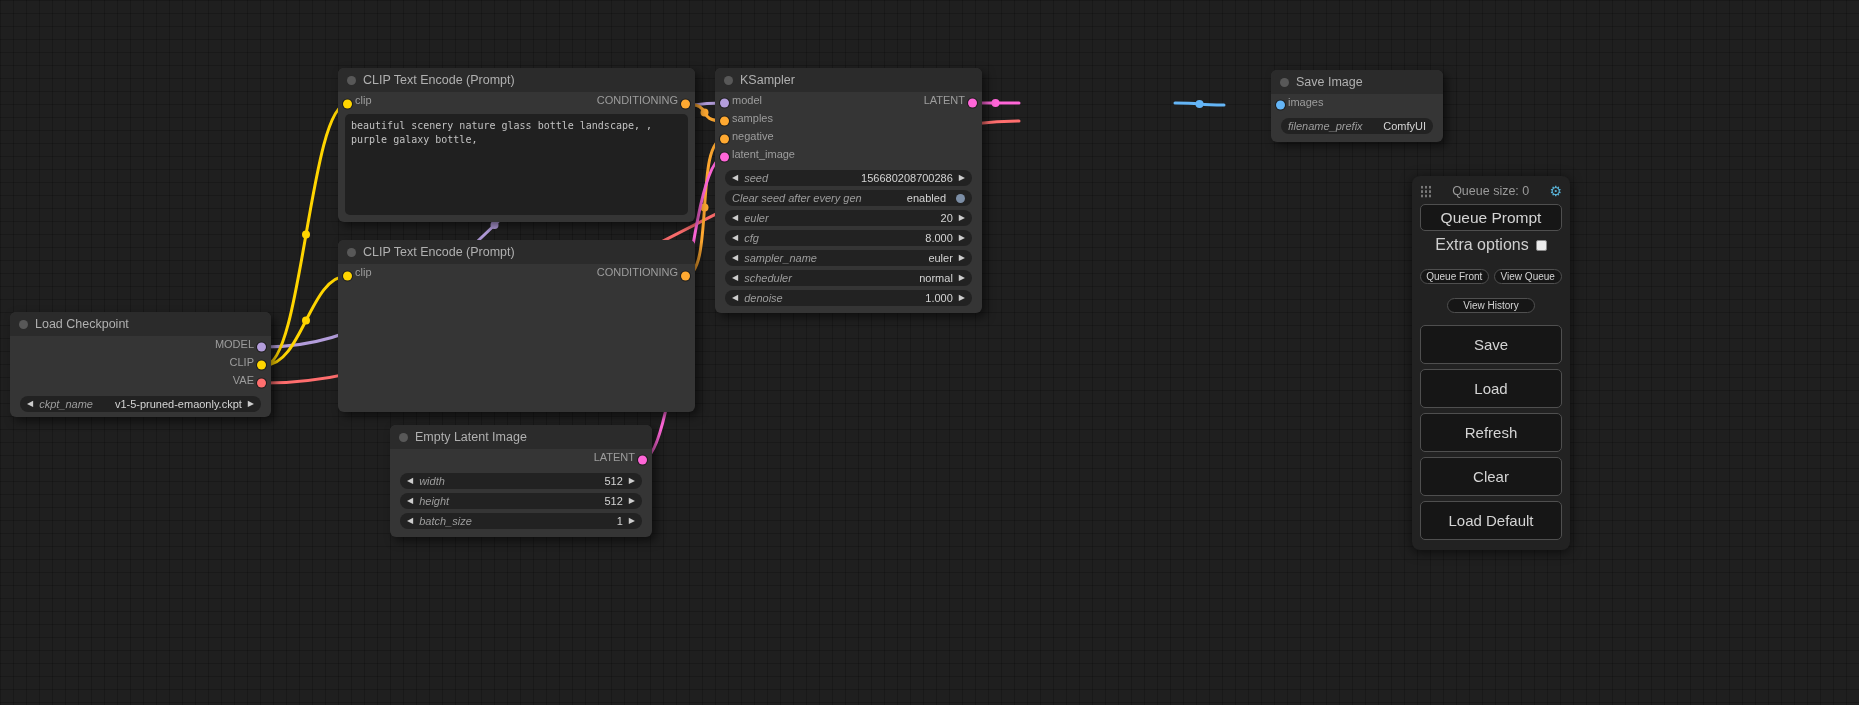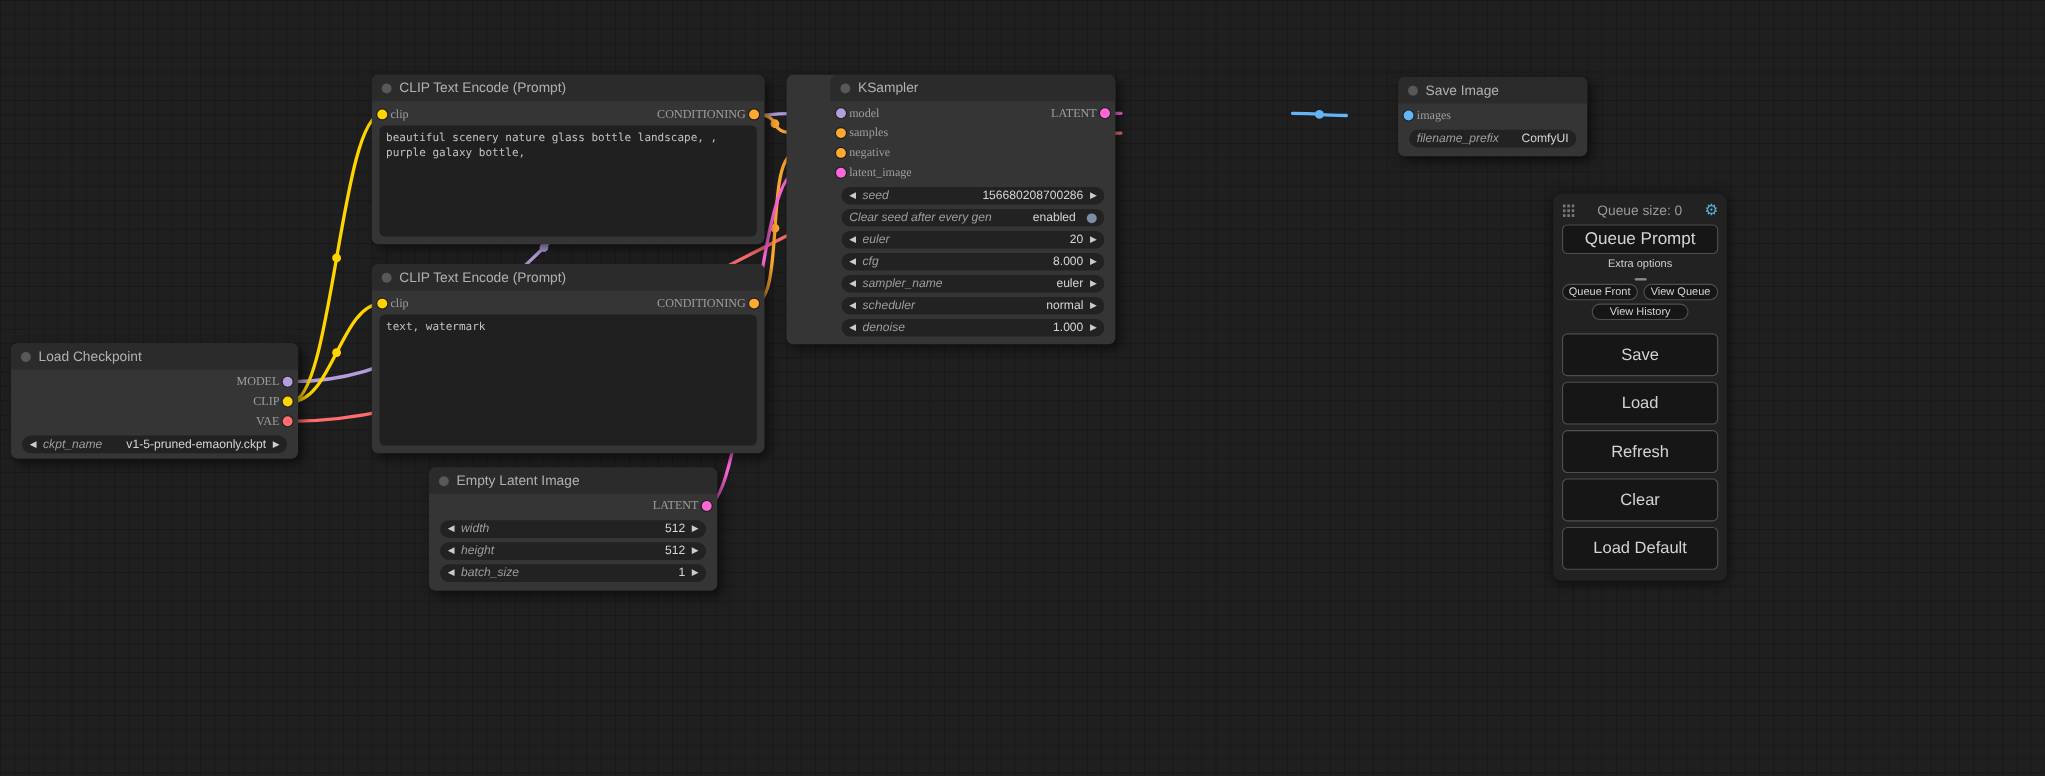--- a/index.html
+++ b/index.html
@@ -9,21 +9,21 @@
     background-image:linear-gradient(rgba(0,0,0,.20) 1px,transparent 1px),
                      linear-gradient(90deg,rgba(0,0,0,.20) 1px,transparent 1px);
     background-size:13px 13px;}
   #wires{position:absolute;left:0;top:0;z-index:1;pointer-events:none;}
   .node{position:absolute;z-index:2;background:#353535;border-radius:6px;
     box-shadow:4px 4px 10px rgba(0,0,0,.55);color:#b8b8b8;}
   .node-title{height:24px;display:flex;align-items:center;gap:7px;padding:0 9px;
     background:#2b2b2b;border-radius:6px 6px 0 0;font-size:12.5px;color:#b0b0b0;white-space:nowrap;}
   .tdot{width:9px;height:9px;border-radius:50%;background:#585858;flex:0 0 auto;}
   .rows{padding-top:2px;}
-  .srow{position:relative;height:18px;display:flex;align-items:center;font-size:11px;color:#9d9d9d;font-family:Liberation Serif, serif;}
+  .srow{position:relative;height:18px;display:flex;font-size:11px;color:#9d9d9d;}
   .in-label{margin-left:17px;white-space:nowrap;}
   .out-label{margin-left:auto;margin-right:17px;white-space:nowrap;}
   .dot{position:absolute;width:9px;height:9px;border-radius:50%;top:50%;transform:translateY(-50%);
     box-shadow:0 0 0 1px rgba(0,0,0,.45);}
   .dot.in{left:5px;}
   .dot.out{right:5px;}
   .widget{height:16px;display:flex;align-items:center;background:#222;border-radius:8px;
     margin:4px 10px 0;padding:0 7px;font-size:11px;color:#9d9d9d;gap:6px;}
   .widget .wval{margin-left:auto;color:#d4d4d4;white-space:nowrap;}
   .widget .wname{white-space:nowrap;font-style:italic;}
@@ -35,26 +35,26 @@
   
   .menu{position:absolute;z-index:3;left:1412px;top:176px;width:158px;background:#222;
     border-radius:8px;box-shadow:0 2px 12px rgba(0,0,0,.65);padding:4px 8px 10px;
     display:flex;flex-direction:column;}
   .menu-header{display:flex;align-items:center;height:22px;gap:6px;color:#9a9a9a;font-size:12.5px;}
   .drag{width:12px;height:13px;flex:0 0 auto;cursor:grab;
     background-image:radial-gradient(#777 1.1px,transparent 1.5px);background-size:4px 4.4px;}
   .qsize{flex:1;text-align:center;}
   .gear{font-family:"DejaVu Sans",sans-serif;font-size:14px;cursor:pointer;flex:0 0 auto;}
   .btn{background:#161616;border:1px solid #4f4f4f;color:#d4d4d4;border-radius:5px;
-    font-family:inherit;cursor:pointer;display:block;width:100%;}
+    font-family:inherit;cursor:pointer;display:block;width:100%;margin-top:11px;}
   .btn.qp{height:27px;font-size:15.5px;margin-top:2px;}
   .btn.big{height:39px;font-size:15px;margin-top:5px;}
   .btn.big.gap{margin-top:12px;}
   .extra-row{display:flex;align-items:center;justify-content:center;gap:7px;height:20px;
-    margin-top:4px;color:#cfcfcf;font-size:10px;flex-direction:column;}
+    margin-top:4px;color:#cfcfcf;font-size:16px;}
   .checkbox{width:11px;height:11px;background:#ededed;border:1px solid #8a8a8a;border-radius:2px;cursor:pointer;}
   .pill-row{display:flex;gap:5px;justify-content:center;margin-top:3px;}
   .btn.pill{height:15px;font-size:10px;border-radius:8px;padding:0 4px;line-height:1;width:auto;flex:1;}
   .pill-row.single .btn.pill{flex:0 0 62%;}
 </style>
 </head>
 <body>
 
 <div class="canvas">
 
@@ -128,21 +128,20 @@
       <span>CLIP Text Encode (Prompt)</span>
     </div>
     <div class="rows">
       <div class="srow" style="height:20px">
         <span class="dot in" style="background: rgb(255, 213, 0);"></span>
         <span class="in-label">clip</span>
         <span class="out-label">CONDITIONING</span>
         <span class="dot out" style="background: rgb(255, 169, 49);"></span>
       </div>
     </div>
-    <div class="prompt-box">text, watermark</div>
   </div>
 
   <div class="node" style="left:390px;top:425px;width:262px;height:112px;">
     <div class="node-title">
       <span class="tdot"></span>
       <span>Empty Latent Image</span>
     </div>
     <div class="rows">
       <div class="srow">
         <span class="out-label">LATENT</span>
@@ -162,21 +161,21 @@
       <span class="warrow">▶</span>
     </div>
     <div class="widget">
       <span class="warrow">◀</span>
       <span class="wname">batch_size</span>
       <span class="wval">1</span>
       <span class="warrow">▶</span>
     </div>
   </div>
 
-  <div class="node" style="left:715px;top:68px;width:299px;height:245px;padding-left:40px;">
+  <div class="node" style="left:715px;top:68px;width:267px;height:245px;">
     <div class="node-title">
       <span class="tdot"></span>
       <span>KSampler</span>
     </div>
     <div class="rows">
       <div class="srow">
         <span class="dot in" style="background: rgb(179, 157, 219);"></span>
         <span class="in-label">model</span>
         <span class="out-label">LATENT</span>
         <span class="dot out" style="background: rgb(255, 102, 216);"></span>

